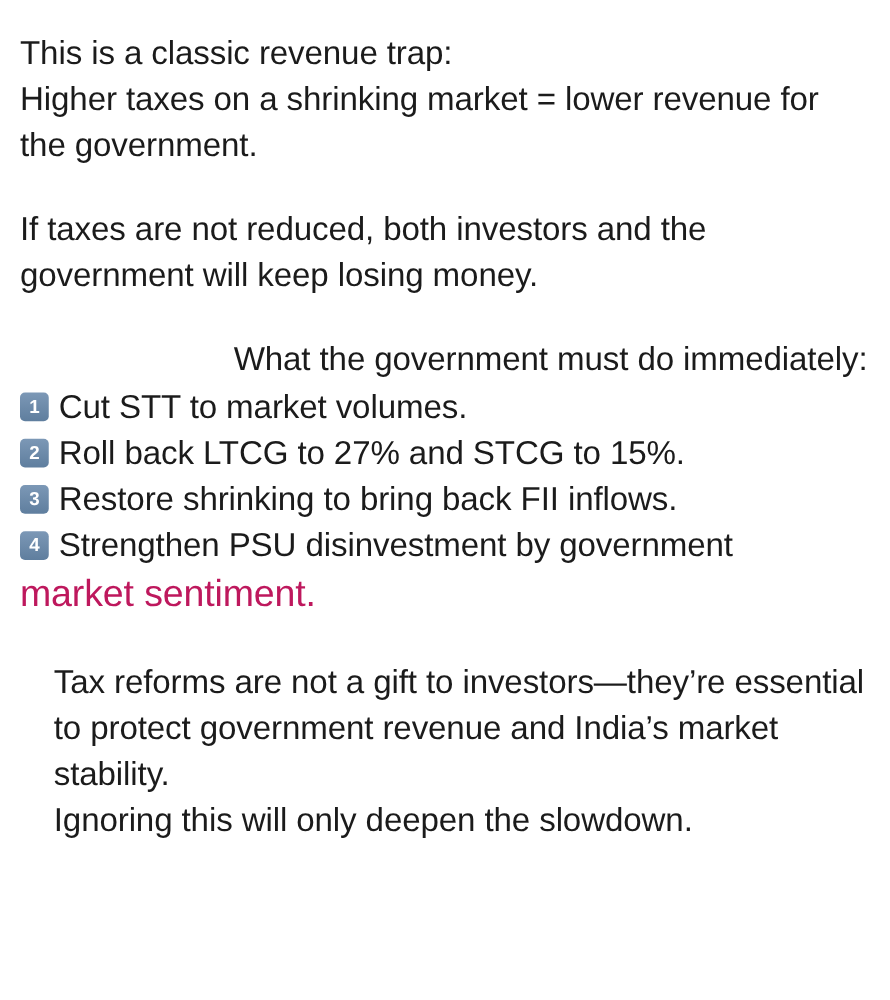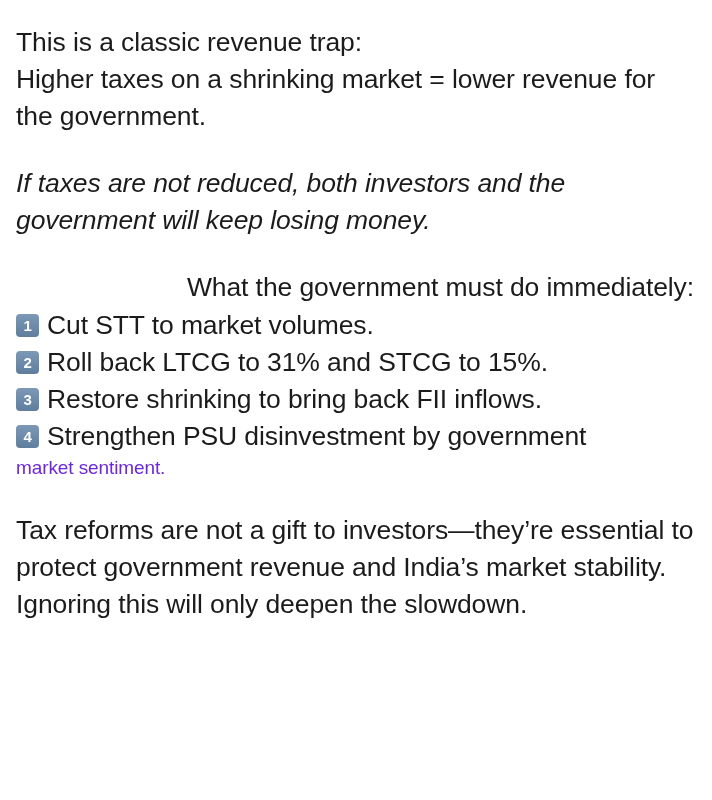--- a/index.html
+++ b/index.html
@@ -55,61 +55,61 @@
     font-size: 15px;
     font-weight: bold;
     line-height: 23px;
     text-align: center;
     font-family: "Liberation Sans", sans-serif;
   }
   .item-text {
     flex: 1 1 auto;
   }
   .continuation {
-    font-size: 19px;
+    font-size: 30px;
     line-height: 1.40;
     letter-spacing: -0.1px;
-    color: #6d28d9;
+    color: #be185d;
   }
 </style>
 </head>
 <body>
 
 <div class="page">
 
   <p class="para" style="white-space: pre-line;">This is a classic revenue trap:
 Higher taxes on a shrinking market = lower revenue for the government.</p>
 
   <div class="gap"></div>
 
-  <p class="para" style="white-space: pre-line; font-style: italic;">If taxes are not reduced, both investors and the government will keep losing money.</p>
+  <p class="para" style="white-space: pre-line;">If taxes are not reduced, both investors and the government will keep losing money.</p>
 
   <div class="gap"></div>
 
   <p class="para" style="white-space: pre-line; text-align: right;">What the government must do immediately:</p>
 
   <ul class="list">
     <li class="list-item">
       <span class="num-badge">1</span>
       <span class="item-text">Cut STT to market volumes.</span>
     </li>
     <li class="list-item">
       <span class="num-badge">2</span>
-      <span class="item-text">Roll back LTCG to 31% and STCG to 15%.</span>
+      <span class="item-text">Roll back LTCG to 27% and STCG to 15%.</span>
     </li>
     <li class="list-item">
       <span class="num-badge">3</span>
       <span class="item-text">Restore shrinking to bring back FII inflows.</span>
     </li>
     <li class="list-item">
       <span class="num-badge">4</span>
       <span class="item-text">Strengthen PSU disinvestment by government</span>
     </li>
   </ul>
 
   <div class="continuation">market sentiment.</div>
 
   <div class="gap"></div>
 
-  <p class="para" style="white-space: pre-line;">Tax reforms are not a gift to investors—they’re essential to protect government revenue and India’s market stability.
+  <p class="para" style="white-space: pre-line; margin-left: 27px;">Tax reforms are not a gift to investors—they’re essential to protect government revenue and India’s market stability.
 Ignoring this will only deepen the slowdown.</p>
 
 </div>
 
 </body></html>

